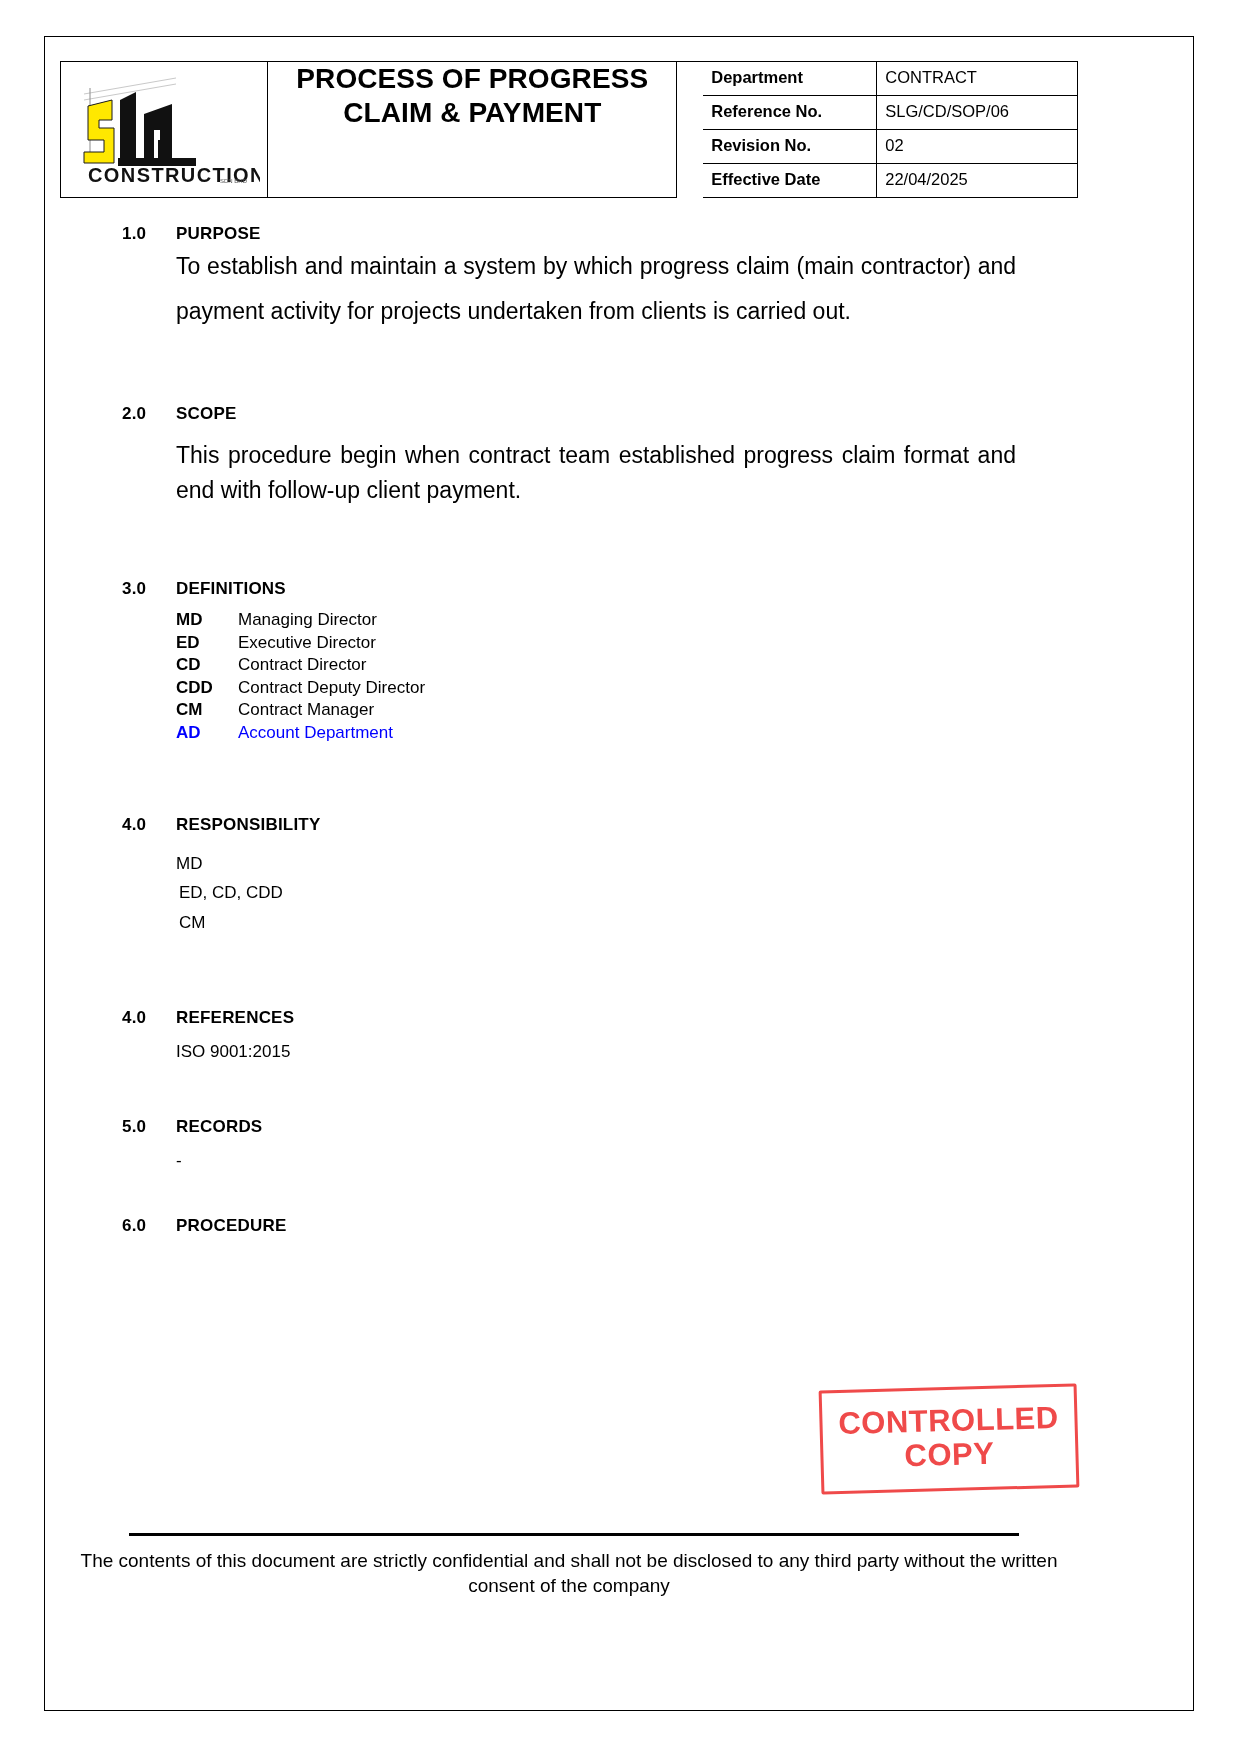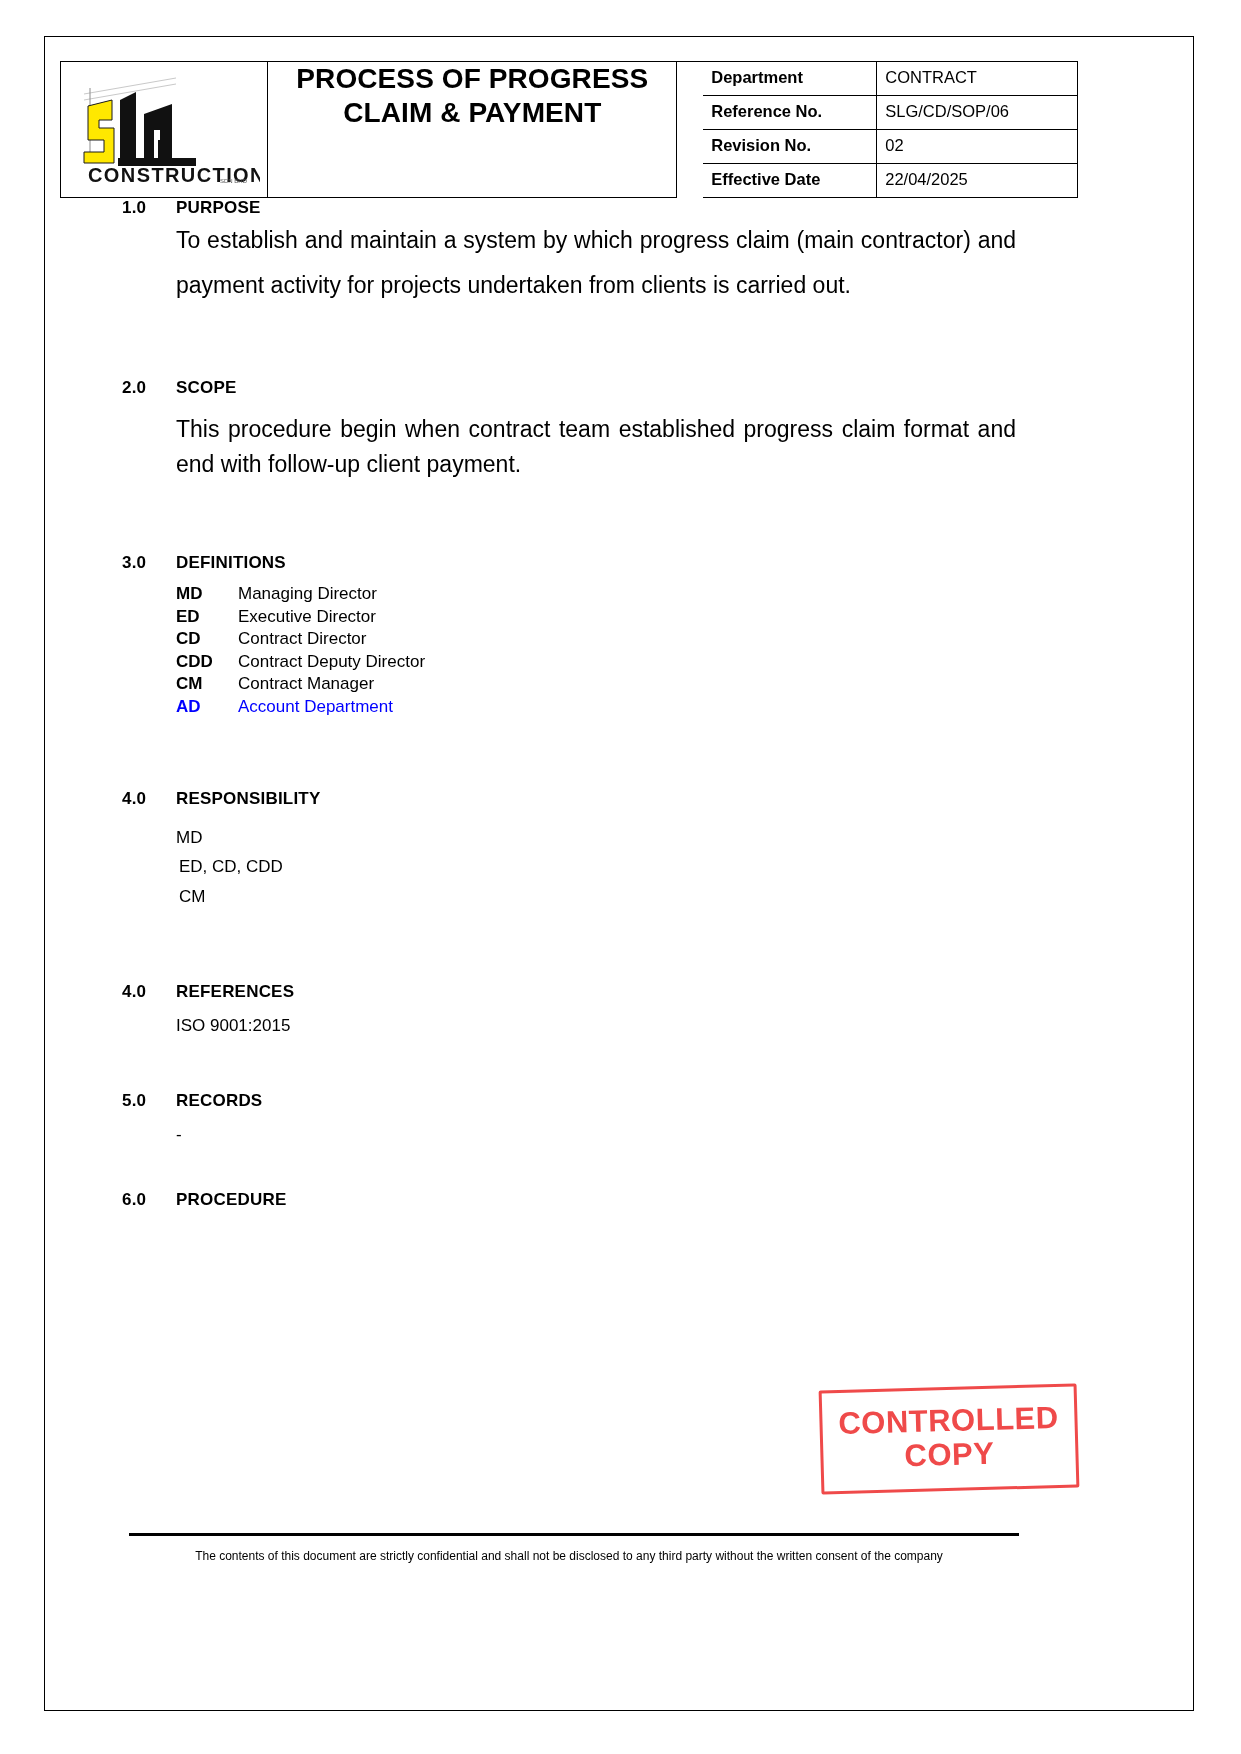--- a/index.html
+++ b/index.html
@@ -99,20 +99,21 @@
   }
   .meta-table td.k {
     width: 157px;
     font-weight: bold;
   }
   .meta-table td.v { font-weight: normal; }
 
   
   .content {
     position: relative;
+    margin-top: 26px;
     padding-left: 62px;
     width: 956px;
   }
   .section { position: relative; }
   .sec-head {
     position: relative;
     font-size: 17px;
     font-weight: bold;
     letter-spacing: .2px;
   }
@@ -205,21 +206,21 @@
     top: 1472px;
     width: 890px;
     border-top: 3px solid #000;
   }
   .footer-text {
     position: absolute;
     left: 0;
     top: 1488px;
     width: 1018px;
     text-align: center;
-    font-size: 12px;
+    font-size: 19px;
     line-height: 1.3;
   }
 </style>
 </head>
 <body>
 
 <div class="page">
   <div class="page-inner">
 
     <div class="doc-header">

